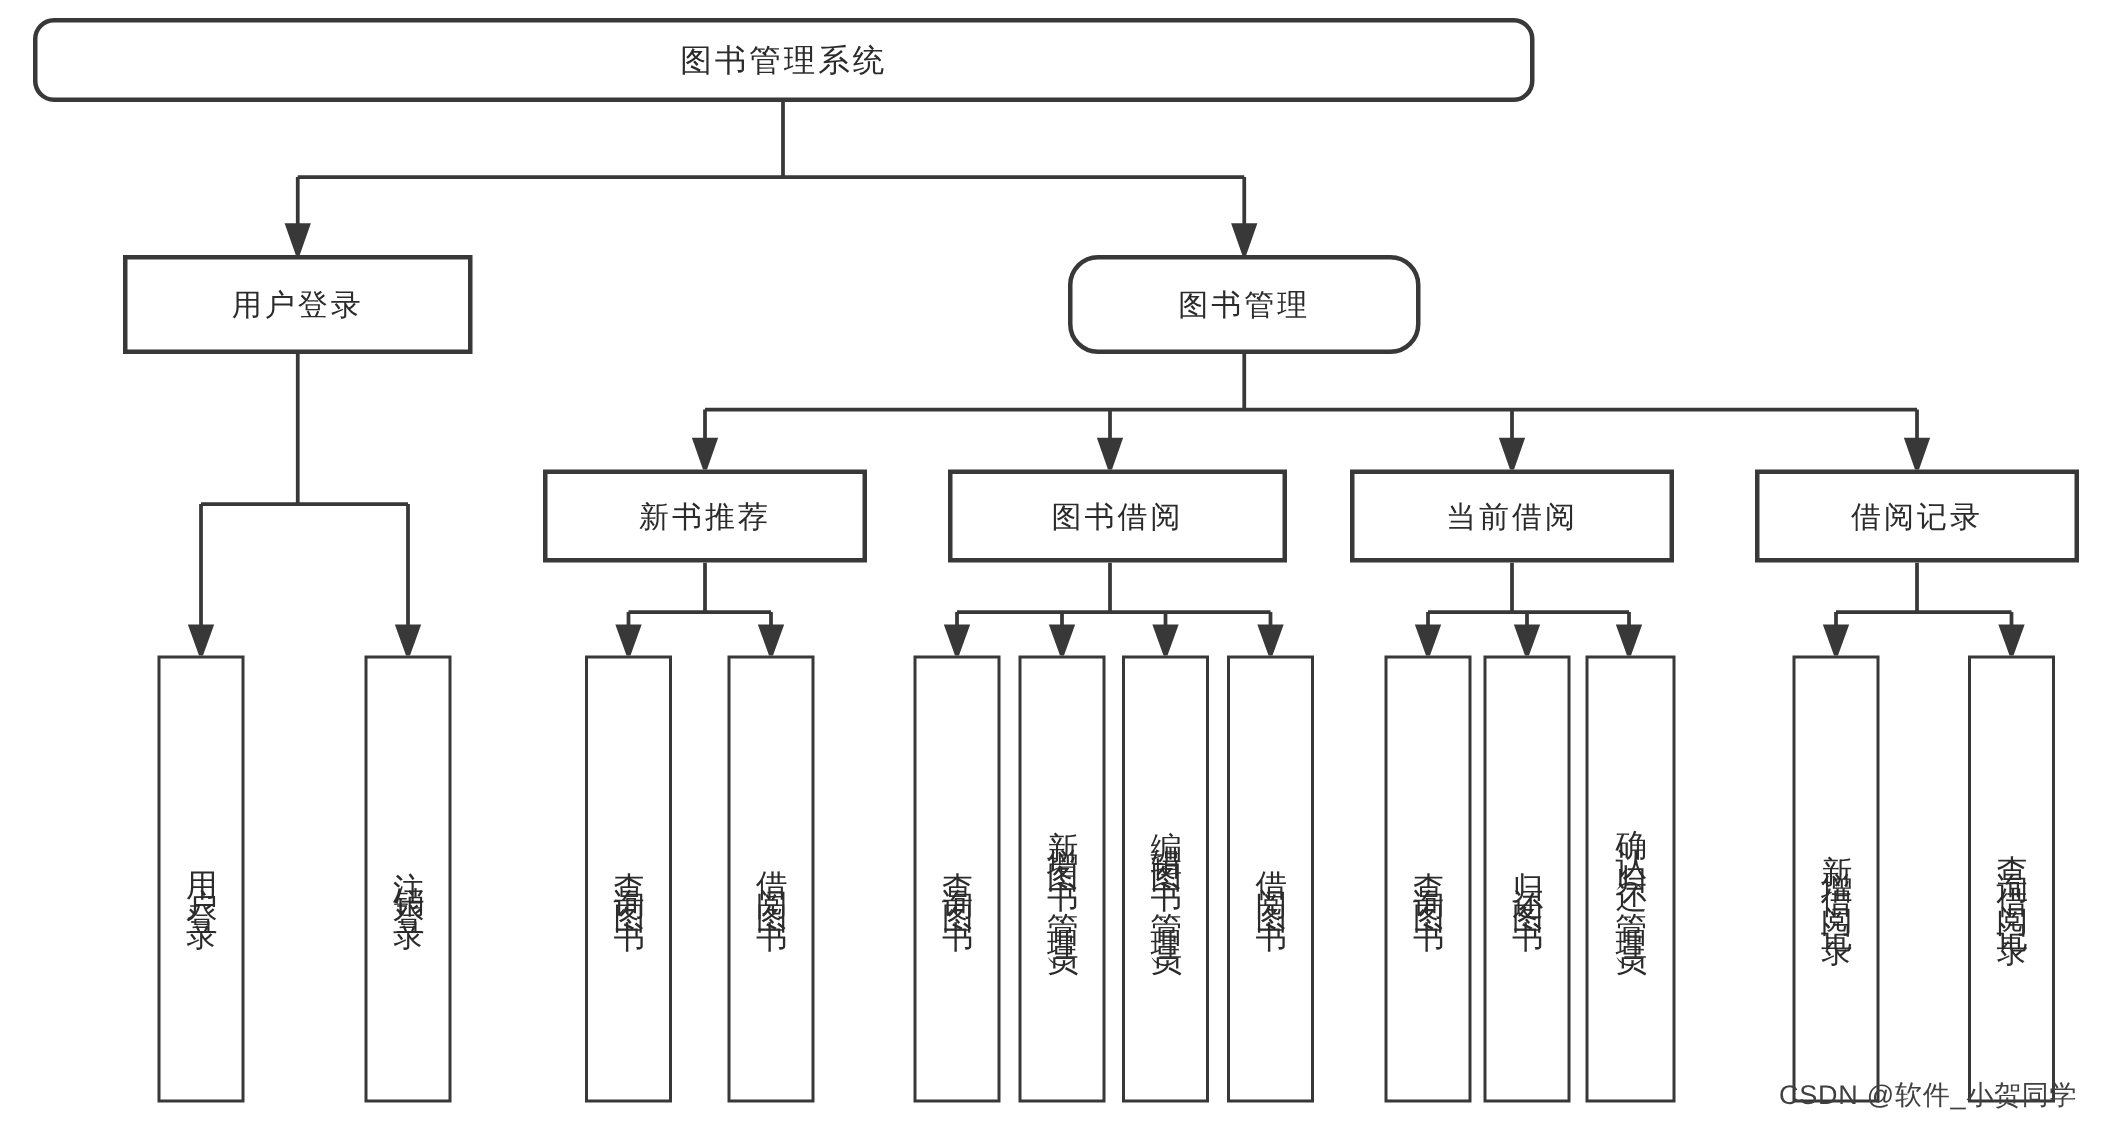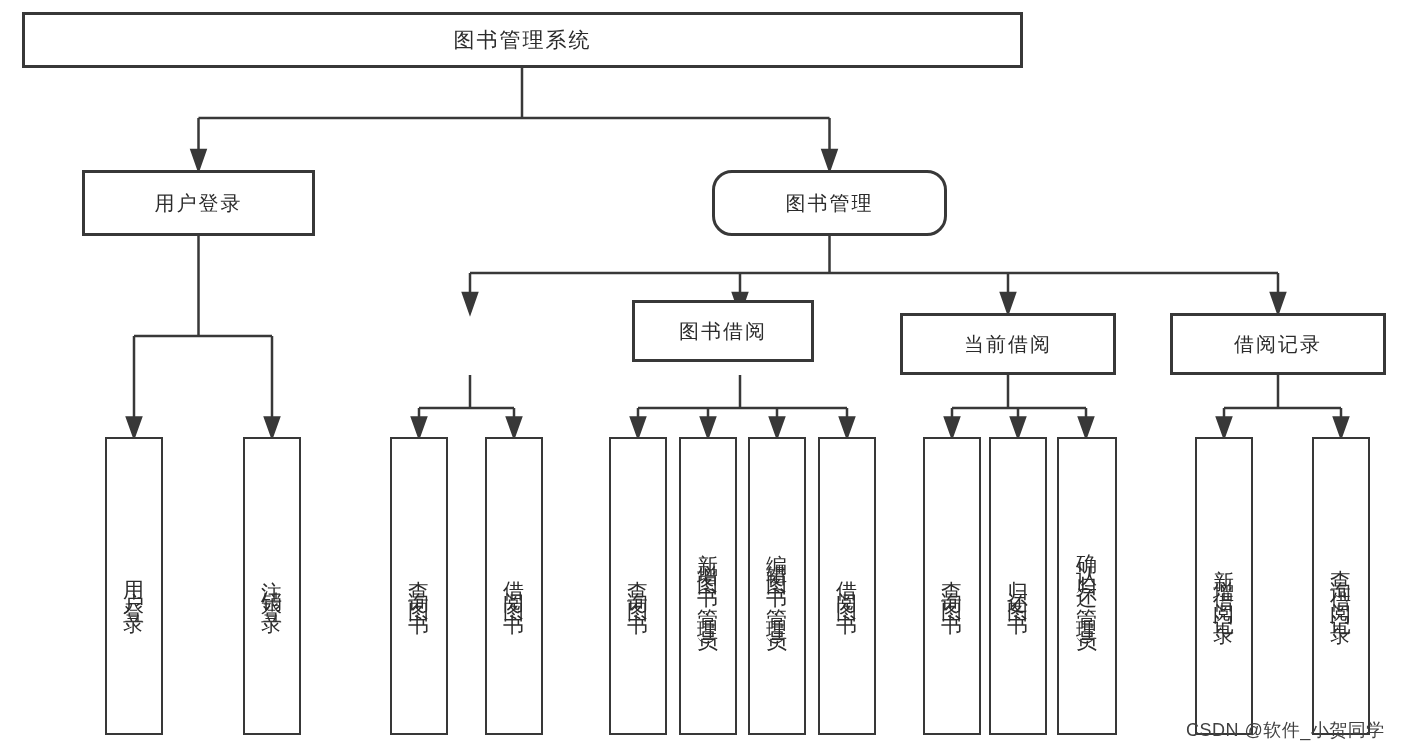--- a/index.html
+++ b/index.html
@@ -13,21 +13,21 @@
   .connector-svg{position:absolute;left:0;top:0;z-index:1;}
   .box{
     position:absolute;
     box-sizing:border-box;
     border:3px solid #383838;
     background:#ffffff;
     display:flex;align-items:center;justify-content:center;
     font-size:20px;letter-spacing:2px;color:#2b2b2b;
     z-index:2;
   }
-  .box.root{font-size:21px;}
+  .box.root{font-size:21px;border-radius:14px;}
   .vbox{
     position:absolute;
     box-sizing:border-box;
     border:2px solid #383838;
     background:#ffffff;
     top:437px;width:58px;height:298px;
     display:flex;align-items:center;justify-content:center;
     writing-mode:vertical-lr;
     text-orientation:mixed;
     font-size:21px;letter-spacing:11px;color:#2b2b2b;
@@ -97,21 +97,22 @@
       <polygon points="1217,417.5 1231,417.5 1224,437"></polygon>
       <polygon points="1334,417.5 1348,417.5 1341,437"></polygon>
     </g>
   </svg>
 
   <div class="box root" style="left:22px;top:12px;width:1001px;height:56px;">图书管理系统</div>
 
   <div class="box" style="left:82px;top:170px;width:233px;height:66px;">用户登录</div>
   <div class="box" style="left:712px;top:170px;width:235px;height:66px;border-radius:20px;">图书管理</div>
 
-  <div class="box" style="left:632px;top:300px;width:182px;height:62px;">图书借阅</div>
+  <div class="box" style="left:362px;top:313px;width:216px;height:62px;">新书推荐</div>
+  <div class="box" style="left:632px;top:313px;width:226px;height:62px;">图书借阅</div>
   <div class="box" style="left:1170px;top:313px;width:216px;height:62px;">借阅记录</div>
   <div class="box" style="left:900px;top:313px;width:216px;height:62px;">当前借阅</div>
 
   <div class="vbox" style="left:105px;">用户登录</div>
   <div class="vbox" style="left:243px;">注销登录</div>
 
   <div class="vbox" style="left:390px;">查询图书</div>
   <div class="vbox" style="left:485px;">借阅图书</div>
 
   <div class="vbox" style="left:609px;">查询图书</div>

